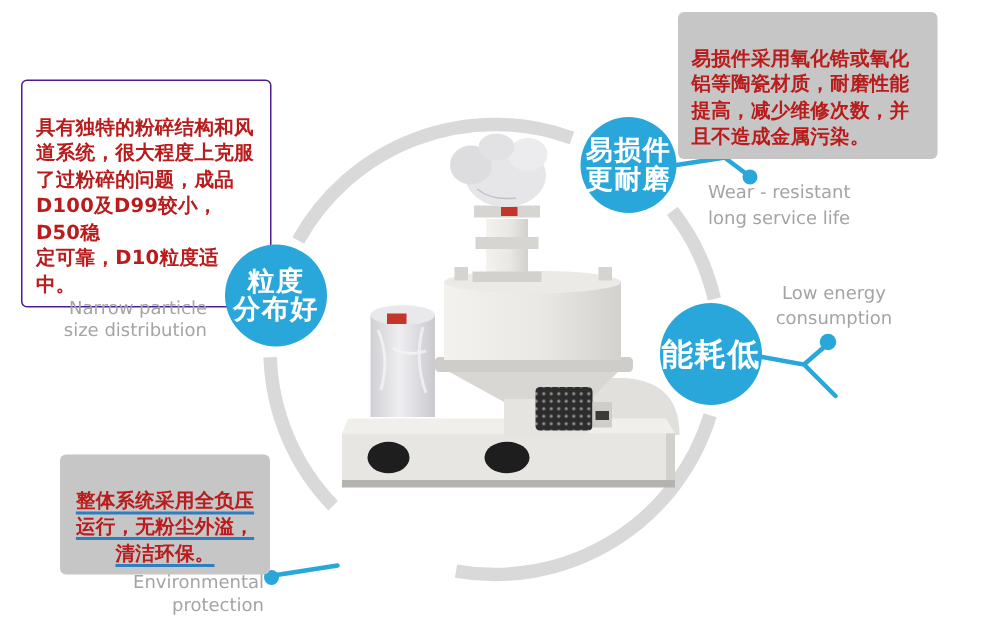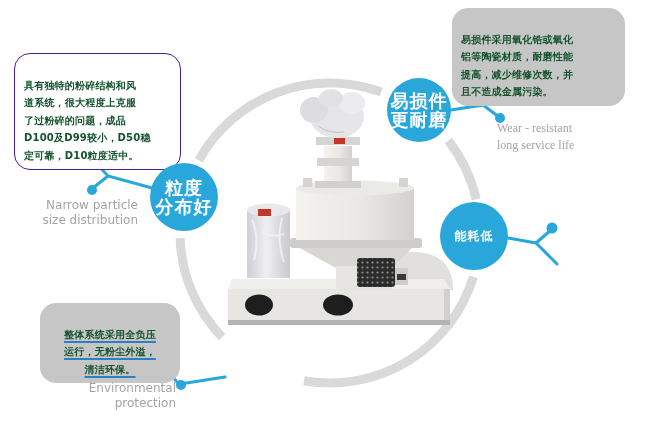--- a/index.html
+++ b/index.html
@@ -2,49 +2,49 @@
 <html lang="zh"><head>
 <meta charset="utf-8">
 <style>
   html,body{margin:0;padding:0;}
   body{font-family:"DejaVu Sans","Liberation Sans",sans-serif;background:#ffffff;}
   .stage{position:relative;width:658px;height:425px;background:#ffffff;overflow:hidden;}
   .layer{position:absolute;left:0;top:0;width:658px;height:425px;}
 
   
   .box{
-    position:absolute;border-radius:16px;background:#c7c6c6;color:#14532d;
-    font-size:10px;line-height:17.5px;font-weight:600;padding:5px 9px;
+    position:absolute;border-radius:4px;background:#c7c6c6;color:#b91c1c;
+    font-size:13px;line-height:17.5px;font-weight:600;padding:5px 9px;
     white-space:pre-line;letter-spacing:0.2px;box-sizing:border-box;
   }
   .box.outlined{background:#ffffff;border:1px solid #4c1d95;}
   .box-particle{left:14px;top:53px;width:167px;}
   .box-wear{left:452px;top:8px;width:173px;}
   .box-energy{left:488px;top:266px;width:138px;}
   .box-eco{left:40px;top:303px;width:140px;text-align:center;}
   .underlined{text-decoration:underline;text-decoration-color:#2e7fc2;text-decoration-thickness:1.5px;text-underline-offset:3px;}
 
   
   .badge{
     position:absolute;border-radius:50%;background:#29a7da;color:#ffffff;
     display:flex;align-items:center;justify-content:center;text-align:center;
     font-weight:bold;font-size:18px;line-height:19px;white-space:pre-line;letter-spacing:1px;
   }
   .badge-particle{left:150px;top:163px;width:68px;height:68px;}
   .badge-wear{left:387px;top:78px;width:64px;height:64px;}
-  .badge-energy{left:440px;top:202px;width:68px;height:68px;font-size:12px;}
+  .badge-energy{left:440px;top:202px;width:68px;height:68px;font-size:21px;}
   .badge-eco{left:224px;top:333px;width:66px;height:66px;}
 
   
   .caption{
     position:absolute;color:#a4a4a4;font-size:12px;line-height:15px;
     white-space:pre-line;
   }
   .cap-particle{left:28px;top:198px;width:110px;text-align:right;line-height:14.5px;}
-  .cap-wear{left:497px;top:120px;width:125px;text-align:left;line-height:17px;font-family:Liberation Serif, serif;}
+  .cap-wear{left:472px;top:120px;width:125px;text-align:left;line-height:17px;}
   .cap-energy{left:512px;top:187px;width:88px;text-align:center;line-height:17px;}
   .cap-eco{left:76px;top:381px;width:100px;text-align:right;line-height:15px;}
 </style>
 </head>
 <body>
 
 <div class="stage">
 
   <svg class="layer" viewBox="0 0 658 425" aria-hidden="true">
     <defs>
@@ -148,20 +148,22 @@
   <div class="badge badge-wear">
     <span>易损件
 更耐磨</span>
   </div>
   <div class="caption cap-wear">Wear - resistant
 long service life</div>
 
   <div class="badge badge-energy">
     <span>能耗低</span>
   </div>
+  <div class="caption cap-energy">Low energy
+consumption</div>
 
   <div class="box box-eco">
     <span class="underlined">整体系统采用全负压
 运行，无粉尘外溢，
 清洁环保。</span>
   </div>
   <div class="caption cap-eco">Environmental
 protection</div>
 
 </div>

